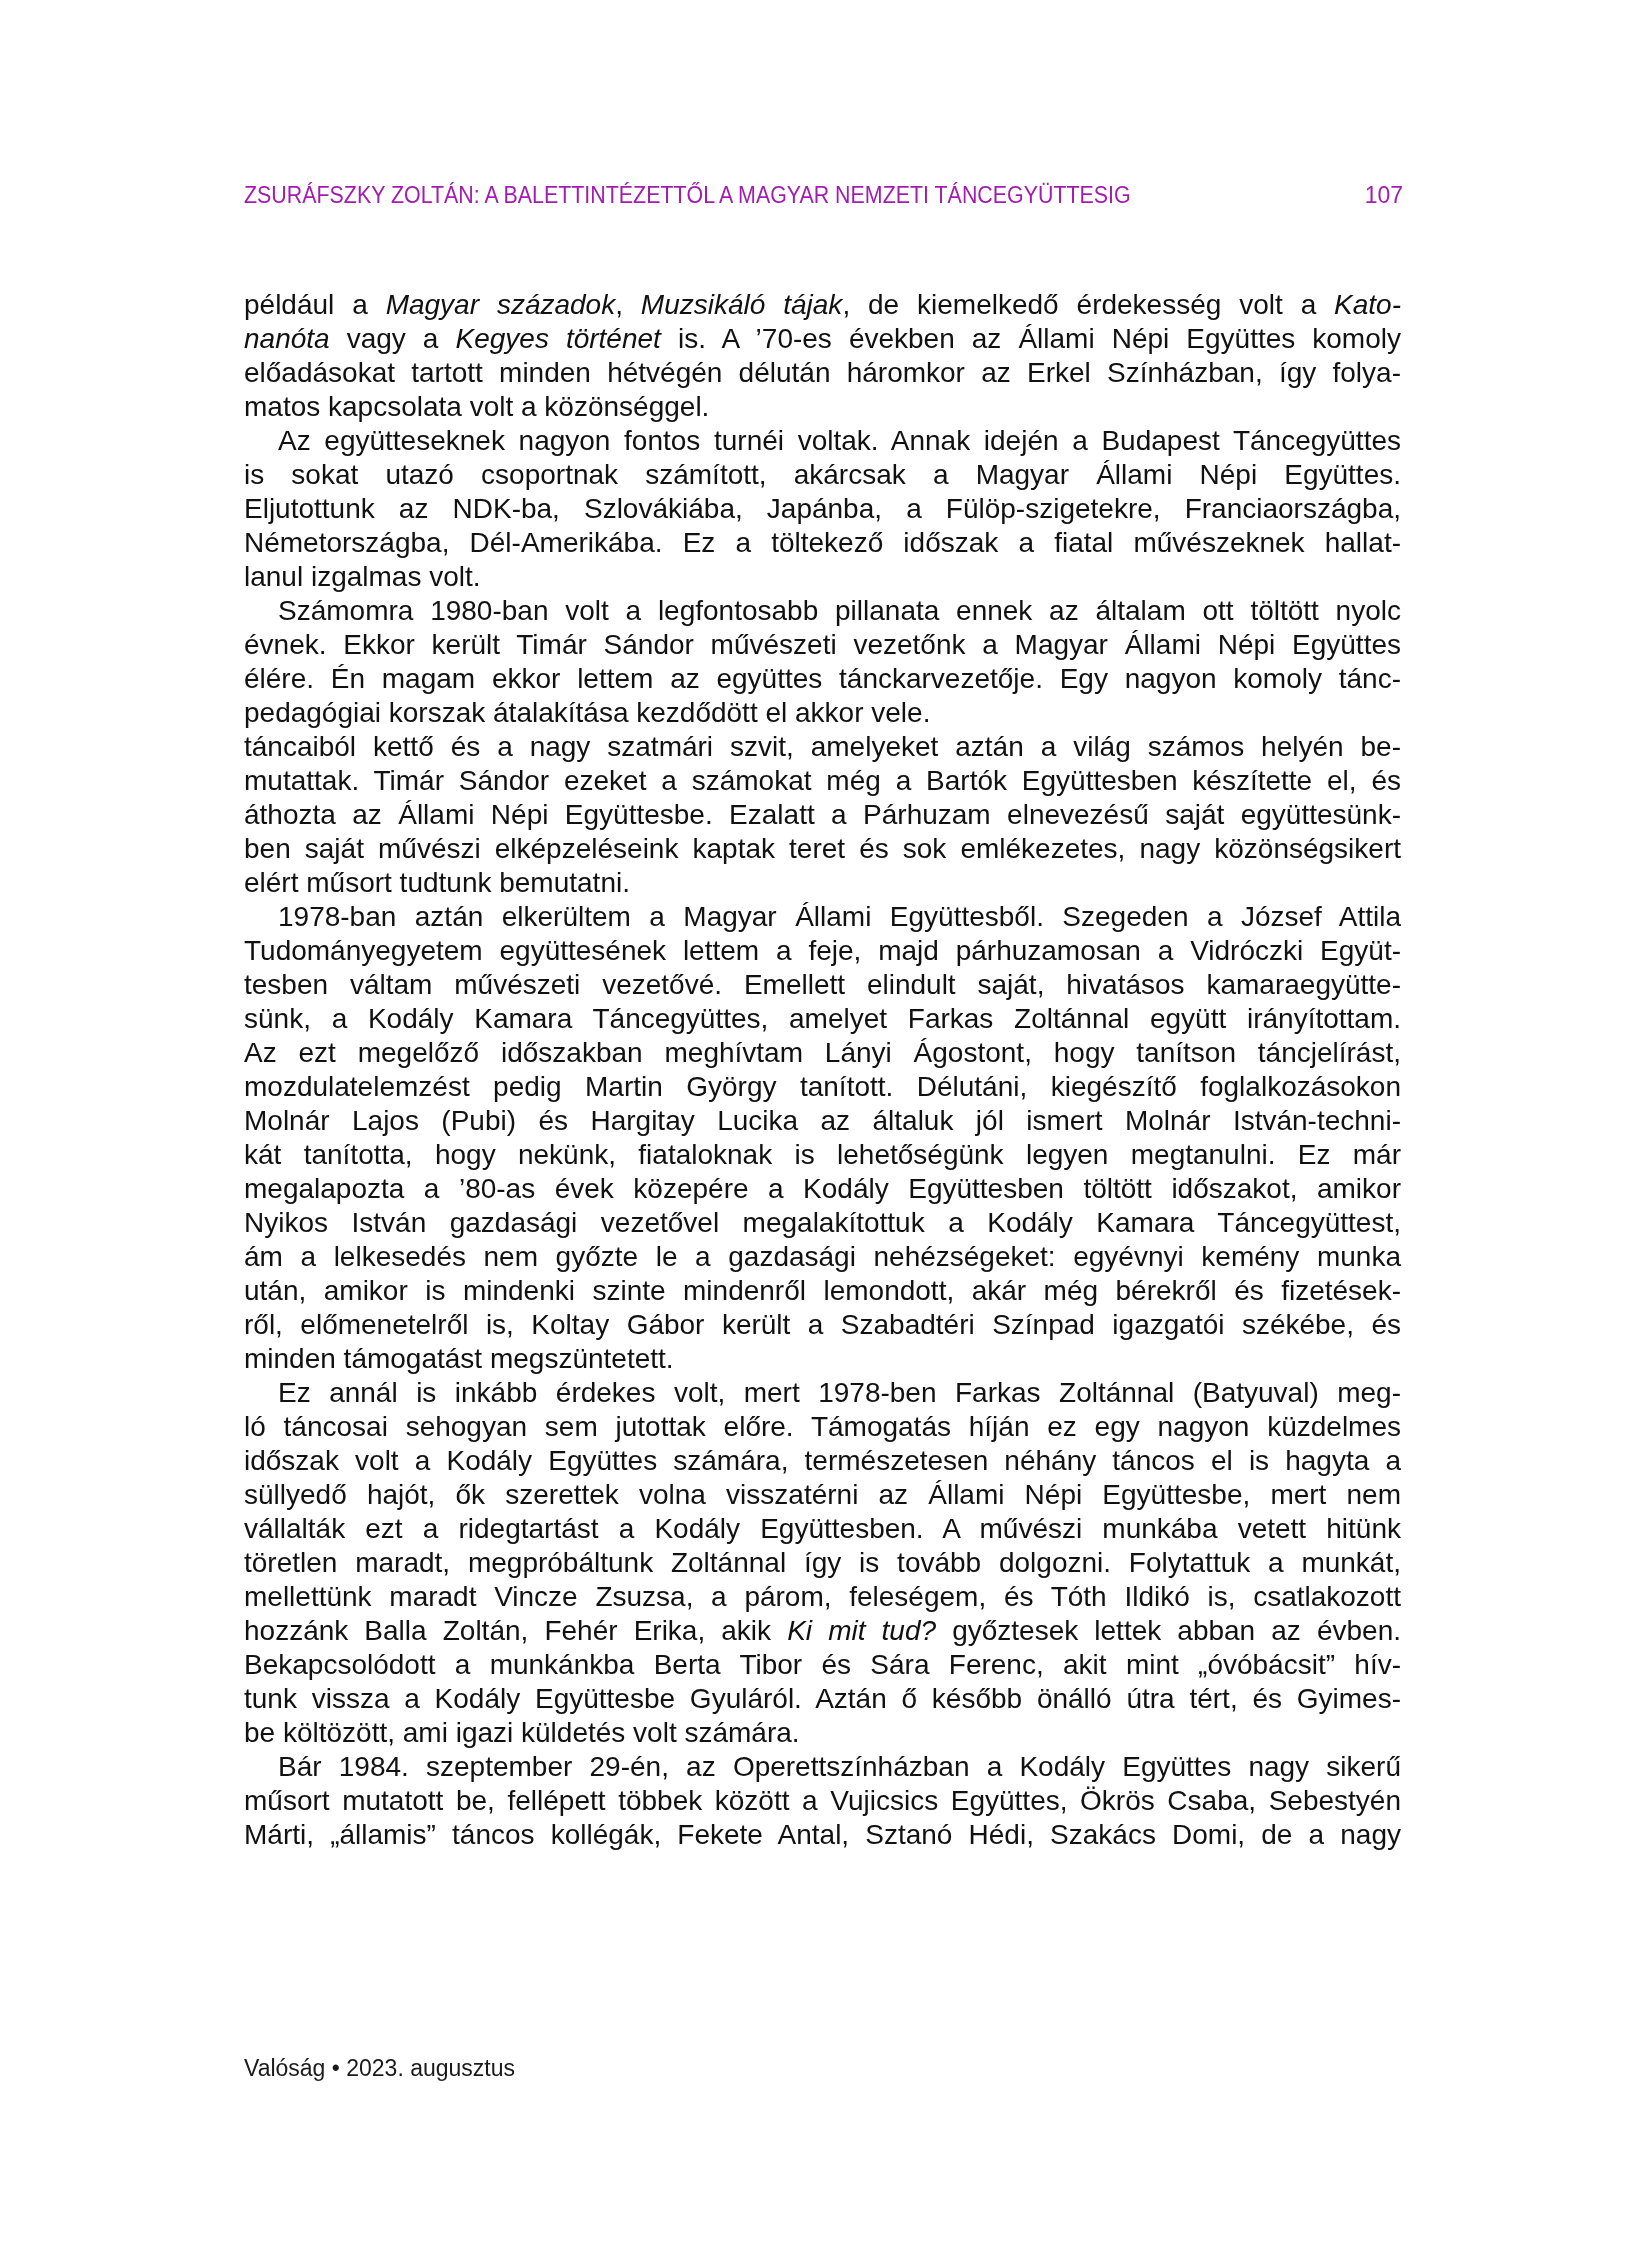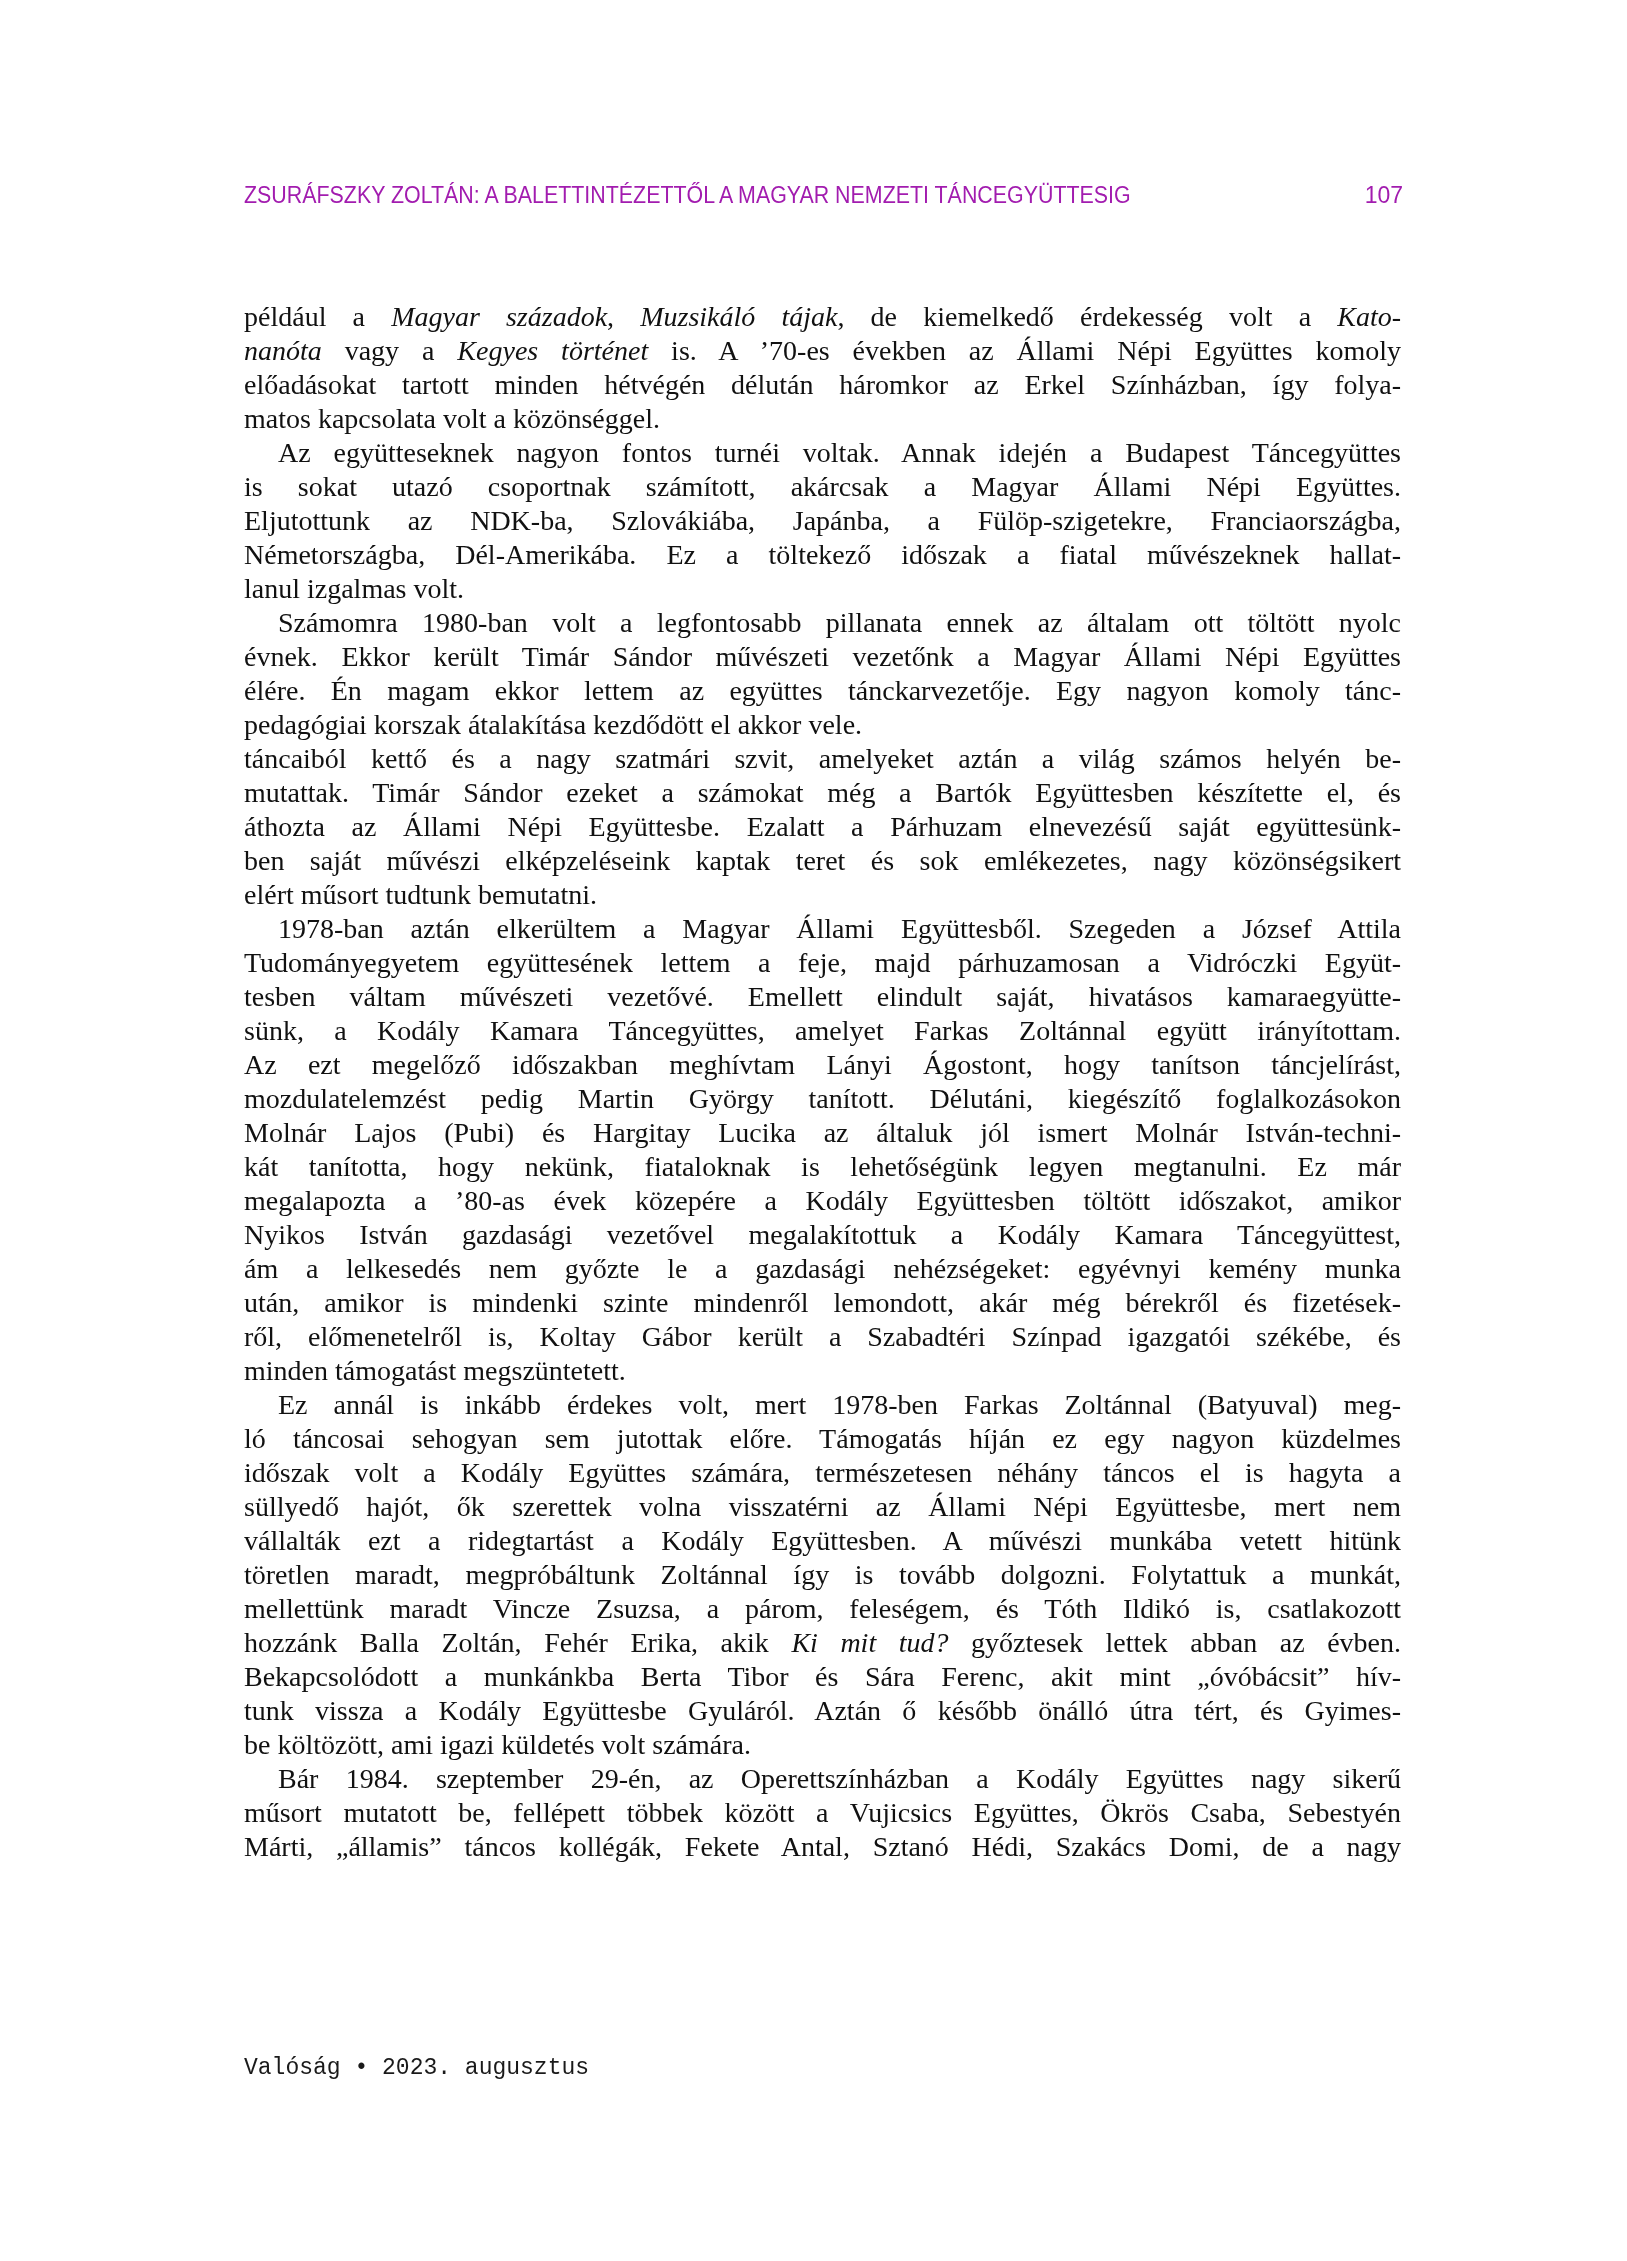--- a/index.html
+++ b/index.html
@@ -5,33 +5,33 @@
   html, body { margin: 0; padding: 0; background: #ffffff; }
   body { width: 1628px; height: 2261px; position: relative; overflow: hidden; color: #1a1a1a; }
   .header {
     position: absolute; left: 244px; top: 182px; width: 1159px;
     font-family: "Liberation Sans", sans-serif; font-size: 23px; letter-spacing: 0px;
     display: flex; justify-content: space-between; align-items: baseline; color: #a21caf;
   }
   .header .title { transform: scaleX(0.93); transform-origin: left center; white-space: nowrap; }
   .body-text {
     position: absolute; left: 244px; top: 288px; width: 1157px;
-    font-family: Liberation Serif, serif; font-size: 28px; line-height: 34px; color: #111; margin-top: 12px;
+    font-family: Liberation Sans, sans-serif; font-size: 28px; line-height: 34px; color: #111;
   }
   .line {
     display: block; white-space: nowrap; height: 34px;
     transform-origin: left center;
   }
   .line.justify { text-align: justify; text-align-last: justify; white-space: normal; overflow: hidden; }
   .line.indent { padding-left: 34px; }
   .line.indent.justify { width: calc(100% - 34px); }
   .line.last { text-align: center; text-align-last: left; }
   .footer {
     position: absolute; left: 244px; top: 2055px;
-    font-family: Liberation Mono, monospace; font-size: 23px; color: #1a1a1a;
+    font-family: Liberation Sans, sans-serif; font-size: 23px; color: #1a1a1a;
   }
   i { font-style: italic; }
 </style>
 </head>
 <body>
 
 <div class="header">
   <span class="title">ZSURÁFSZKY ZOLTÁN: A BALETTINTÉZETTŐL A MAGYAR NEMZETI TÁNCEGYÜTTESIG</span>
   <span class="page-num">107</span>
 </div>

